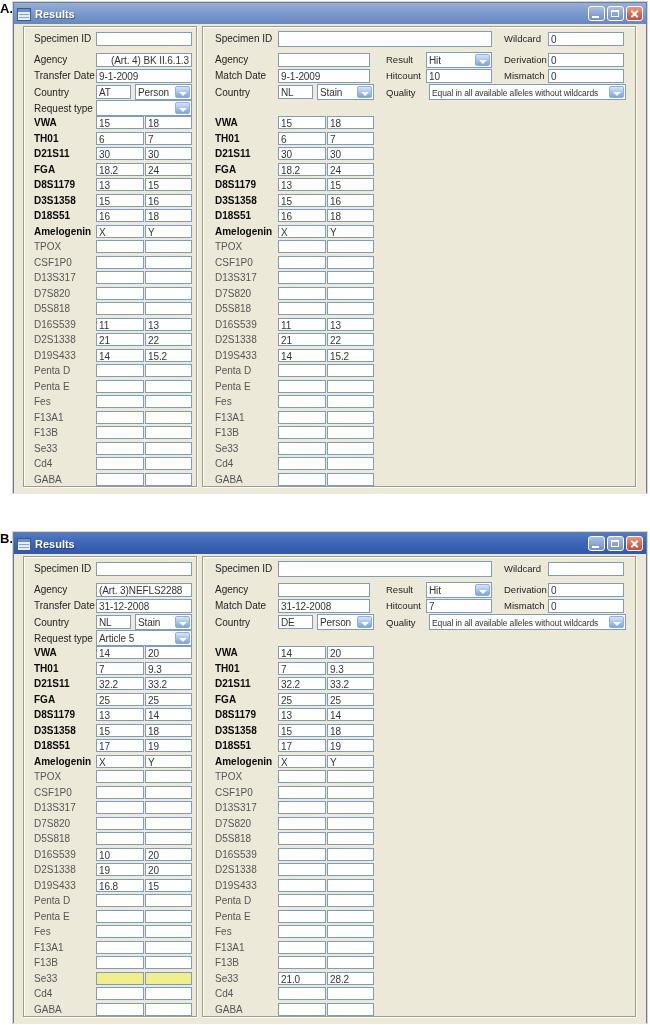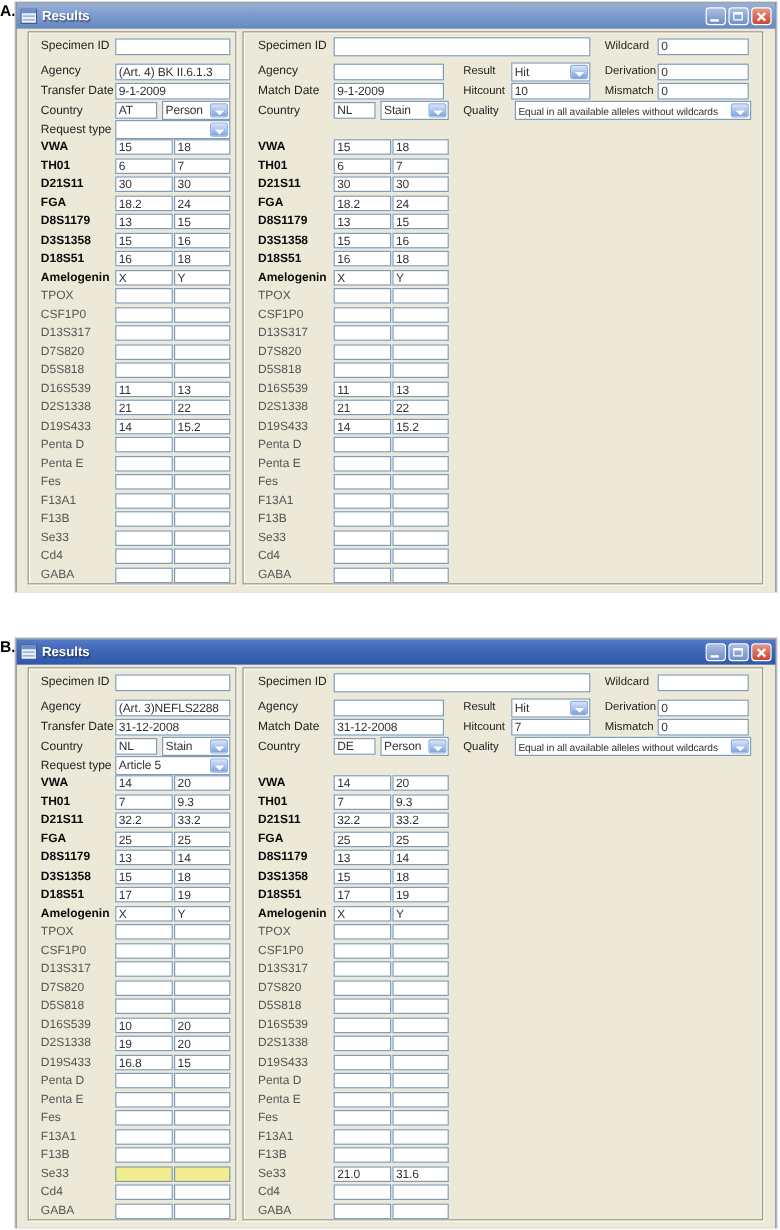--- a/index.html
+++ b/index.html
@@ -67,21 +67,21 @@
         <span class="tb-btn btn-close">
           <span class="glyph-x1"></span>
           <span class="glyph-x2"></span>
         </span>
       </div>
       <div class="client">
         <div class="panel panel-left">
           <div class="lbl" style="left: 10px; top: 6px;">Specimen ID</div>
           <div class="field" style="left: 72px; top: 5px; width: 96px; height: 14px;"></div>
           <div class="lbl" style="left: 10px; top: 27px;">Agency</div>
-          <div class="field" style="left: 72px; top: 26px; width: 96px; height: 14px;">(Art. 4) BK II.6.1.3</div>
+          <div class="field" style="left: 72px; top: 26px; width: 96px; height: 14px; text-align: right;">(Art. 4) BK II.6.1.3</div>
           <div class="lbl" style="left: 10px; top: 43px;">Transfer Date</div>
           <div class="field" style="left: 72px; top: 42px; width: 96px; height: 14px;">9-1-2009</div>
           <div class="lbl" style="left: 10px; top: 60px;">Country</div>
           <div class="field" style="left: 72px; top: 58px; width: 35px; height: 14px;">AT</div>
           <div class="field combo" style="left: 111px; top: 57px; width: 57px; height: 16px;">
             <span class="combo-text">Person</span>
             <span class="combo-arrow"></span>
           </div>
           <div class="lbl" style="left: 10px; top: 76px;">Request type</div>
           <div class="field combo" style="left: 72px; top: 73px; width: 96px; height: 16px;">
@@ -470,21 +470,21 @@
           <div class="field" style="left: 75px; top: 368px; width: 48px; height: 13px;"></div>
           <div class="field" style="left: 124px; top: 368px; width: 47px; height: 13px;"></div>
           <div class="lbl locus-norm" style="left: 12px; top: 384.5px;">F13A1</div>
           <div class="field" style="left: 75px; top: 383.5px; width: 48px; height: 13px;"></div>
           <div class="field" style="left: 124px; top: 383.5px; width: 47px; height: 13px;"></div>
           <div class="lbl locus-norm" style="left: 12px; top: 400px;">F13B</div>
           <div class="field" style="left: 75px; top: 399px; width: 48px; height: 13px;"></div>
           <div class="field" style="left: 124px; top: 399px; width: 47px; height: 13px;"></div>
           <div class="lbl locus-norm" style="left: 12px; top: 415.5px;">Se33</div>
           <div class="field" style="left: 75px; top: 414.5px; width: 48px; height: 13px;">21.0</div>
-          <div class="field" style="left: 124px; top: 414.5px; width: 47px; height: 13px;">31.6</div>
+          <div class="field" style="left: 124px; top: 414.5px; width: 47px; height: 13px;">28.2</div>
           <div class="lbl locus-norm" style="left: 12px; top: 431px;">Cd4</div>
           <div class="field" style="left: 75px; top: 430px; width: 48px; height: 13px;"></div>
           <div class="field" style="left: 124px; top: 430px; width: 47px; height: 13px;"></div>
           <div class="lbl locus-norm" style="left: 12px; top: 446.5px;">GABA</div>
           <div class="field" style="left: 75px; top: 445.5px; width: 48px; height: 13px;"></div>
           <div class="field" style="left: 124px; top: 445.5px; width: 47px; height: 13px;"></div>
         </div>
       </div>
     </div>
   </div>

